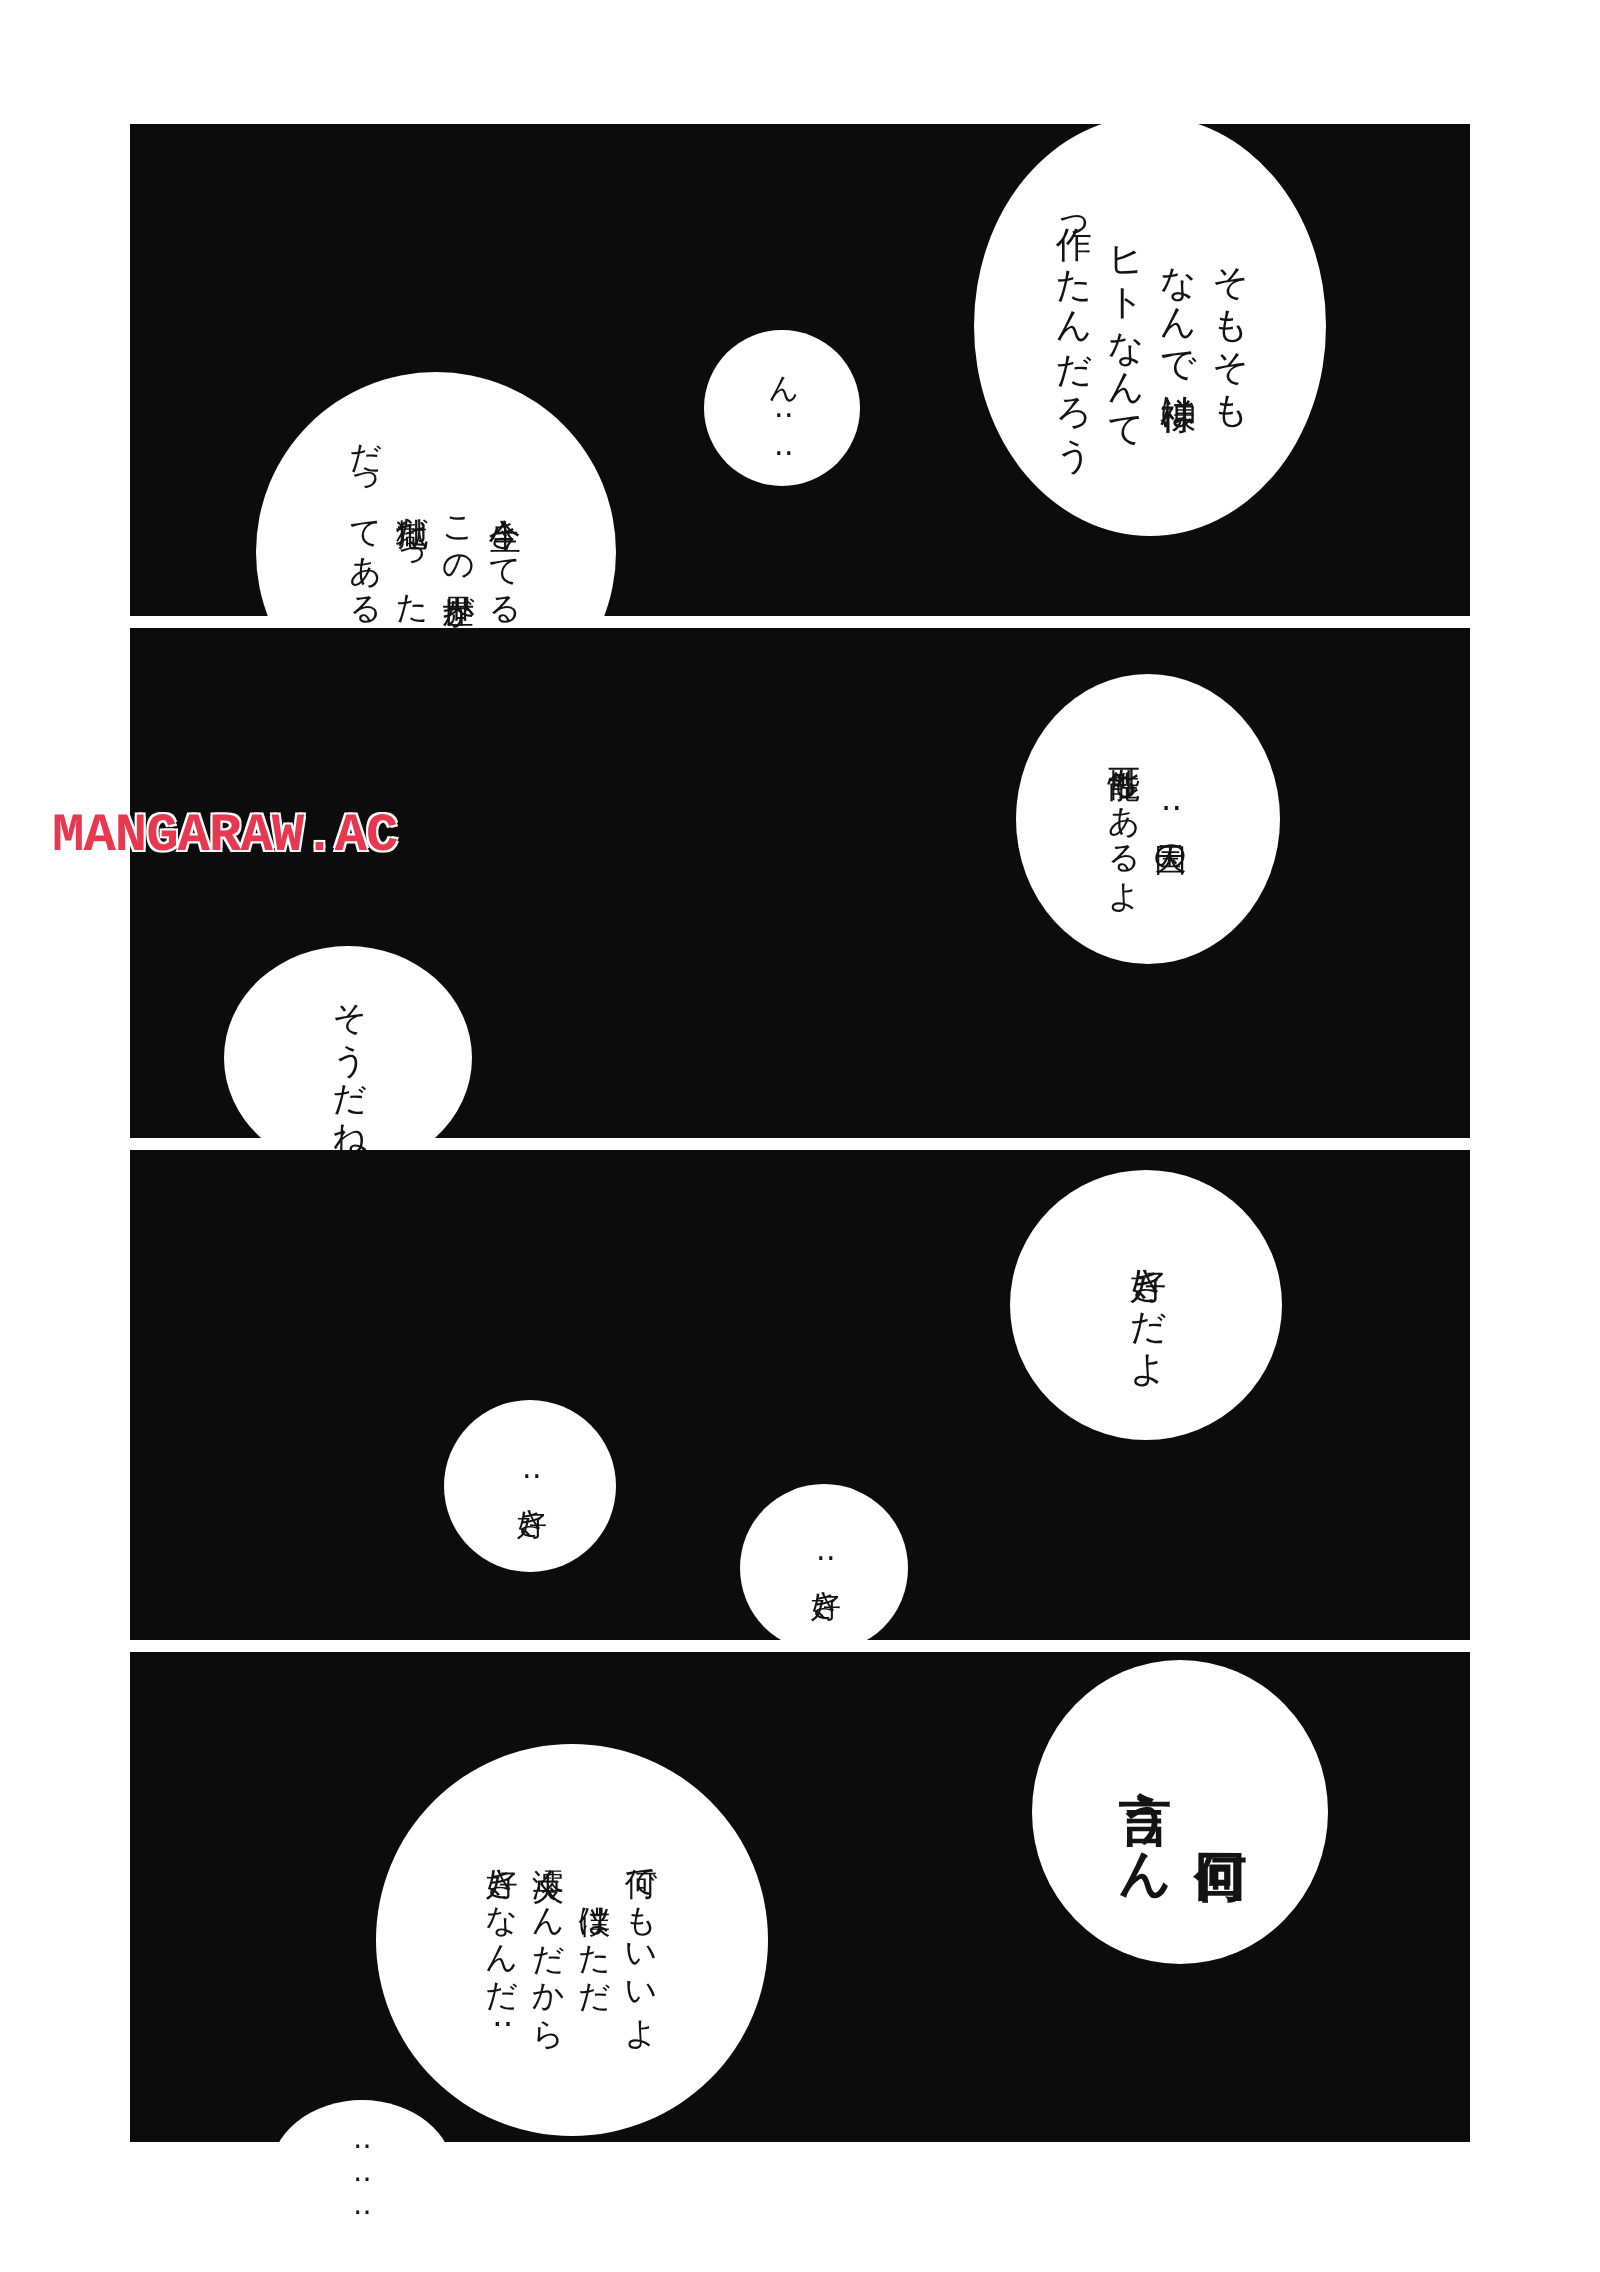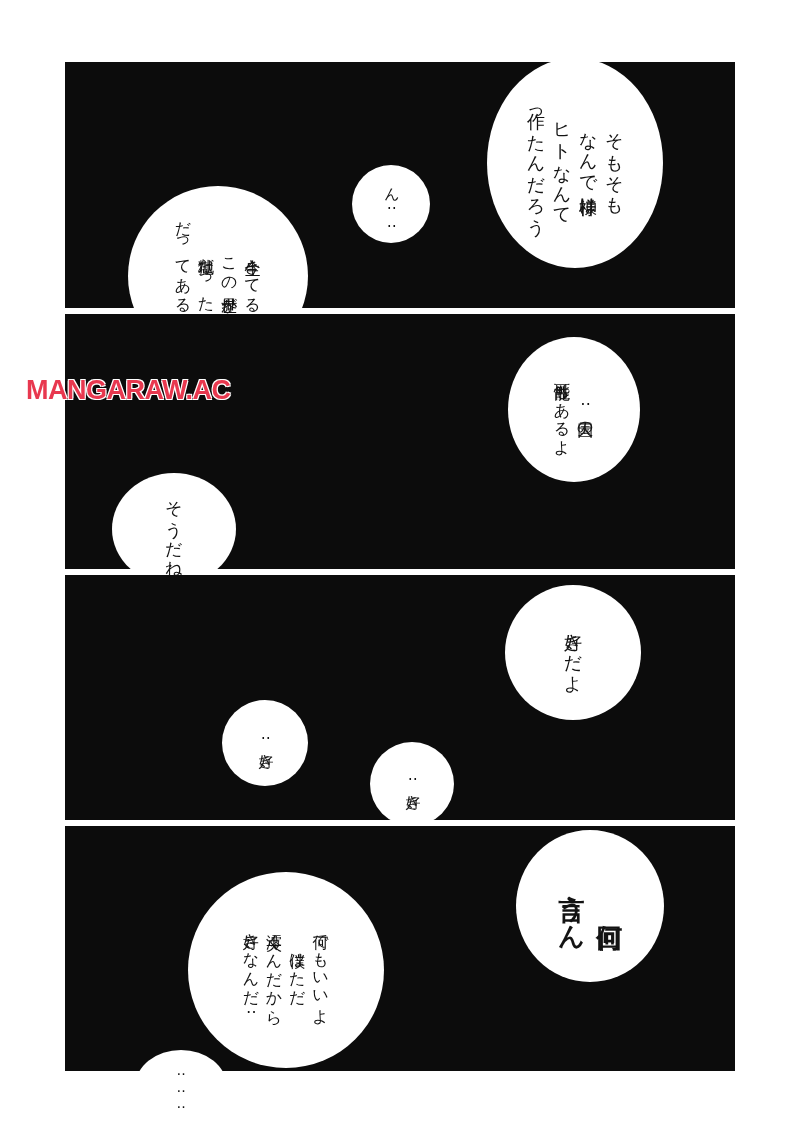--- a/index.html
+++ b/index.html
@@ -71,22 +71,22 @@
   #b-suki2    { left: 370px; top: 742px; width: 84px;  height: 84px; }
 
   
   #b-nankai   { left: 516px; top: 830px; width: 148px; height: 152px; }
   #b-nandemo  { left: 188px; top: 872px; width: 196px; height: 196px; }
   #b-dots     { left: 135px; top: 1050px;width: 92px;  height: 74px; }
 
   .watermark {
     position: absolute;
     left: 26px;
-    top: 375px;
-    font-family: Liberation Sans, sans-serif;
+    top: 404px;
+    font-family: Liberation Mono, monospace;
     font-size: 27px;
     font-weight: bold;
     letter-spacing: -0.5px;
     color: #e8384f;
     text-shadow: 1px 1px 0 #ffffff, -1px -1px 0 #ffffff, 1px -1px 0 #ffffff, -1px 1px 0 #ffffff;
     white-space: nowrap;
   }
 </style>
 </head>
 <body>

